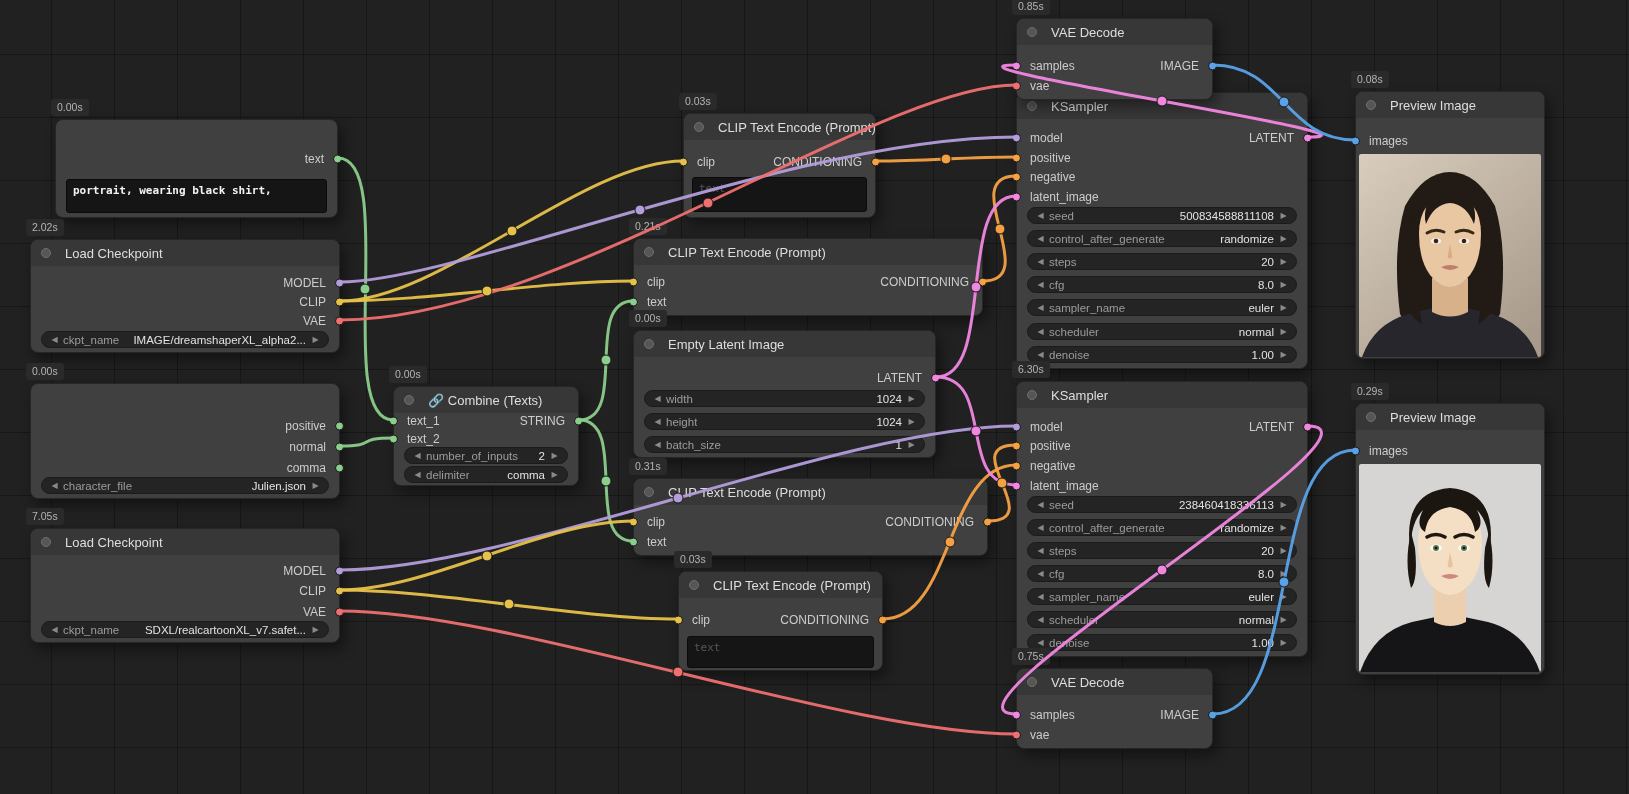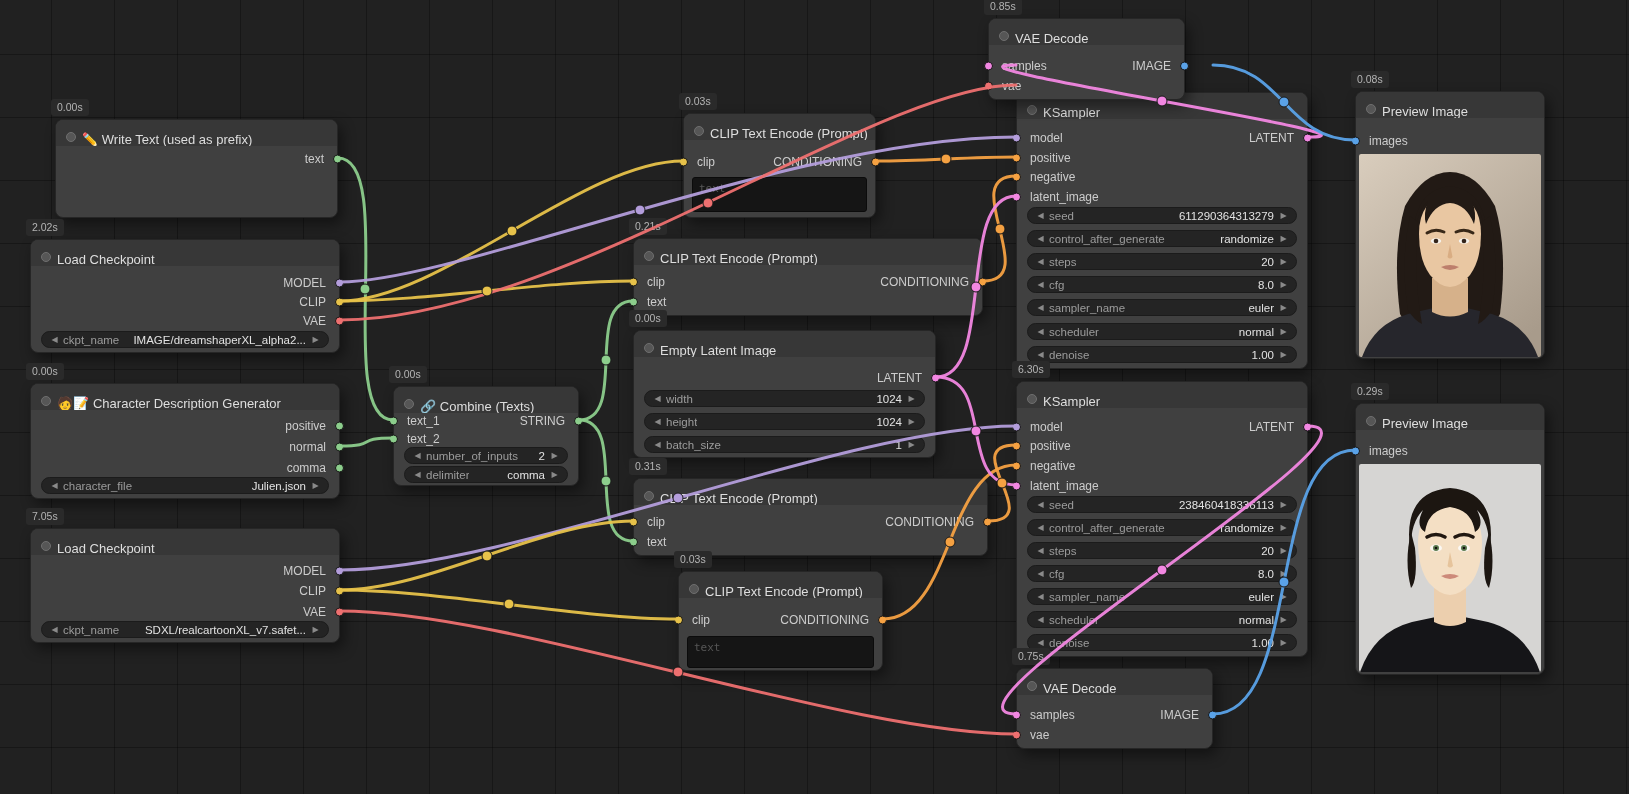--- a/index.html
+++ b/index.html
@@ -5,21 +5,21 @@
   *{margin:0;padding:0;box-sizing:border-box}
   html,body{width:1629px;height:794px;overflow:hidden;background:#1e1e1e;font-family:"Liberation Sans",sans-serif}
   #canvas{position:absolute;inset:0;width:1629px;height:794px;
     background-color:#212121;
     background-image:linear-gradient(rgba(0,0,0,.30) 1px,transparent 1px),
                      linear-gradient(90deg,rgba(0,0,0,.30) 1px,transparent 1px);
     background-size:63px 63px;background-position:-12px -9px}
   .node{position:absolute;background:#404040;border:1px solid #262626;border-radius:8px;
     box-shadow:4px 6px 14px rgba(0,0,0,.45)}
   .ntitle{position:absolute;left:0;top:0;right:0;height:26px;background:#373737;
-    border-radius:7px 7px 0 0;display:flex;align-items:flex-start;gap:6px;padding:12px 10px;
+    border-radius:7px 7px 0 0;display:flex;align-items:center;gap:14px;padding:12px 10px;
     color:#dedede;font-size:13px;white-space:nowrap;overflow:hidden}
   .cdot{flex:0 0 auto;width:10px;height:10px;border-radius:50%;background:#565656;border:1px solid #6f6f6f}
   .badge{position:absolute;top:-21px;left:-5px;background:#2a2a2a;color:#b4b4b4;font-size:10.5px;
     padding:2px 6px;border-radius:3px;line-height:13px}
   .srow{position:absolute;left:0;right:0;height:16px;display:flex;align-items:center;
     color:#cccccc;font-size:12px}
   .in-label{margin-left:13px}
   .out-label{margin-left:auto;margin-right:13px}
   .pin{position:absolute;width:9px;height:9px;border-radius:50%;background:#888;
     border:1px solid #161616;top:50%;transform:translateY(-50%)}
@@ -42,28 +42,25 @@
   #wires path{fill:none;stroke-width:3;stroke-linecap:round;opacity:.95}
   #wires circle{stroke:#1a1a1a;stroke-width:1}
 </style>
 </head>
 <body>
 
 <div id="canvas">
 
   <div class="node" style="left:55px;top:119px;width:283px;height:99px">
     <div class="badge">0.00s</div>
-    <div class="ntitle">
-      <span class="cdot"></span>
-      <span>✏️ Write Text (used as prefix)</span>
-    </div>
     <div class="srow" style="top:31px">
       <span class="out-label">text</span>
       <span class="pin out" style="background: rgb(140, 206, 140);"></span>
     </div>
+    <textarea class="ta" style="top: 59px; height: 34px;">portrait, wearing black shirt,</textarea>
   </div>
 
   <div class="node" style="left:30px;top:239px;width:310px;height:114px">
     <div class="badge">2.02s</div>
     <div class="ntitle">
       <span class="cdot"></span>
       <span>Load Checkpoint</span>
     </div>
     <div class="srow" style="top:35px">
         <span class="out-label">MODEL</span>
@@ -80,24 +77,20 @@
     <div class="widget" style="top:91px">
       <span class="arr arr-l"></span>
       <span class="wlabel">ckpt_name</span>
       <span class="wvalue">IMAGE/dreamshaperXL_alpha2...</span>
       <span class="arr arr-r"></span>
     </div>
   </div>
 
   <div class="node" style="left:30px;top:383px;width:310px;height:116px">
     <div class="badge">0.00s</div>
-    <div class="ntitle">
-      <span class="cdot"></span>
-      <span>🧑📝 Character Description Generator</span>
-    </div>
     <div class="srow" style="top:34px">
         <span class="out-label">positive</span>
         <span class="pin out" style="background: rgb(140, 206, 140);"></span>
       </div>
     <div class="srow" style="top:55px">
         <span class="out-label">normal</span>
         <span class="pin out" style="background: rgb(140, 206, 140);"></span>
       </div>
     <div class="srow" style="top:76px">
         <span class="out-label">comma</span>
@@ -282,21 +275,21 @@
         <span class="pin in" style="background: rgb(245, 161, 66);"></span>
         <span class="in-label">negative</span>
       </div>
     <div class="srow" style="top:96px">
         <span class="pin in" style="background: rgb(242, 135, 226);"></span>
         <span class="in-label">latent_image</span>
       </div>
     <div class="widget" style="top:114px">
         <span class="arr arr-l"></span>
         <span class="wlabel">seed</span>
-        <span class="wvalue">611290364313279</span>
+        <span class="wvalue">500834588811108</span>
         <span class="arr arr-r"></span>
       </div>
     <div class="widget" style="top:137px">
         <span class="arr arr-l"></span>
         <span class="wlabel">control_after_generate</span>
         <span class="wvalue">randomize</span>
         <span class="arr arr-r"></span>
       </div>
     <div class="widget" style="top:160px">
         <span class="arr arr-l"></span>
@@ -323,21 +316,21 @@
         <span class="arr arr-r"></span>
       </div>
     <div class="widget" style="top:253px">
         <span class="arr arr-l"></span>
         <span class="wlabel">denoise</span>
         <span class="wvalue">1.00</span>
         <span class="arr arr-r"></span>
       </div>
   </div>
 
-  <div class="node" style="left:988px;top:18px;width:197px;height:82px">
+  <div class="node" style="left:1016px;top:18px;width:197px;height:82px">
     <div class="badge">0.85s</div>
     <div class="ntitle">
       <span class="cdot"></span>
       <span>VAE Decode</span>
     </div>
     <div class="srow" style="top:39px">
       <span class="pin in" style="background: rgb(242, 135, 226);"></span>
       <span class="in-label">samples</span>
       <span class="out-label">IMAGE</span>
       <span class="pin out" style="background: rgb(90, 162, 232);"></span>

